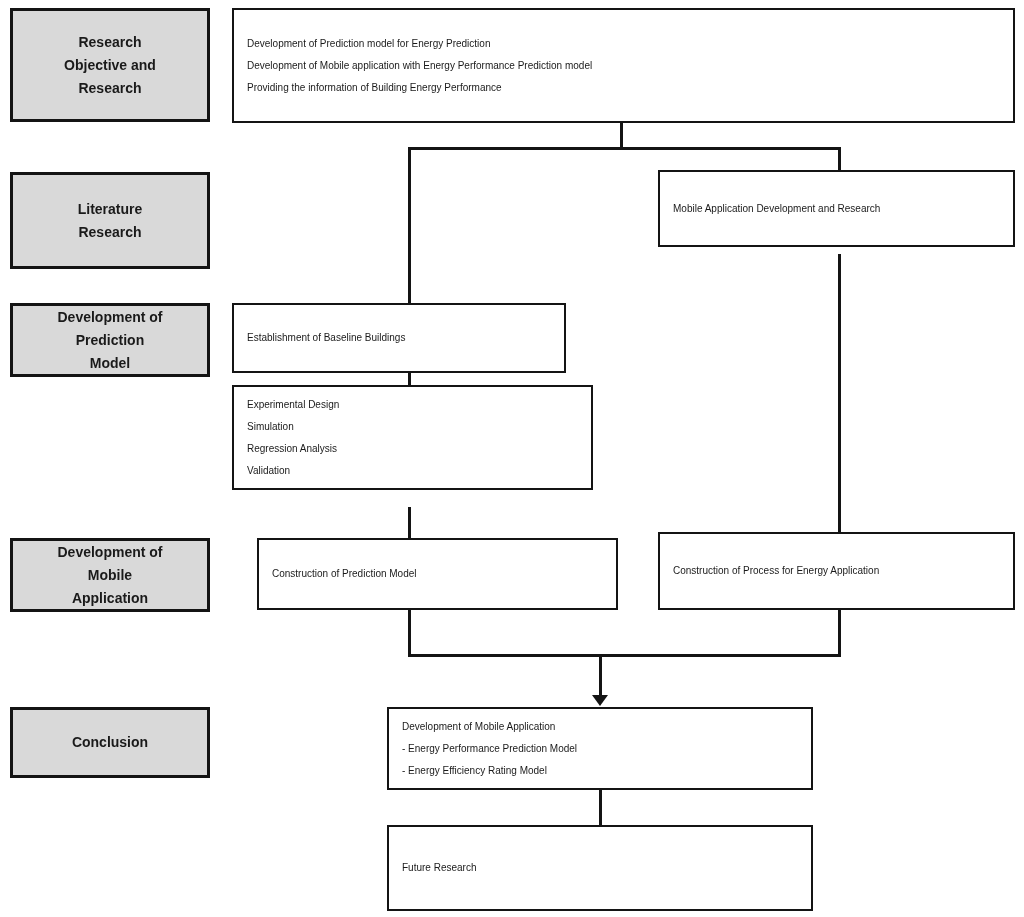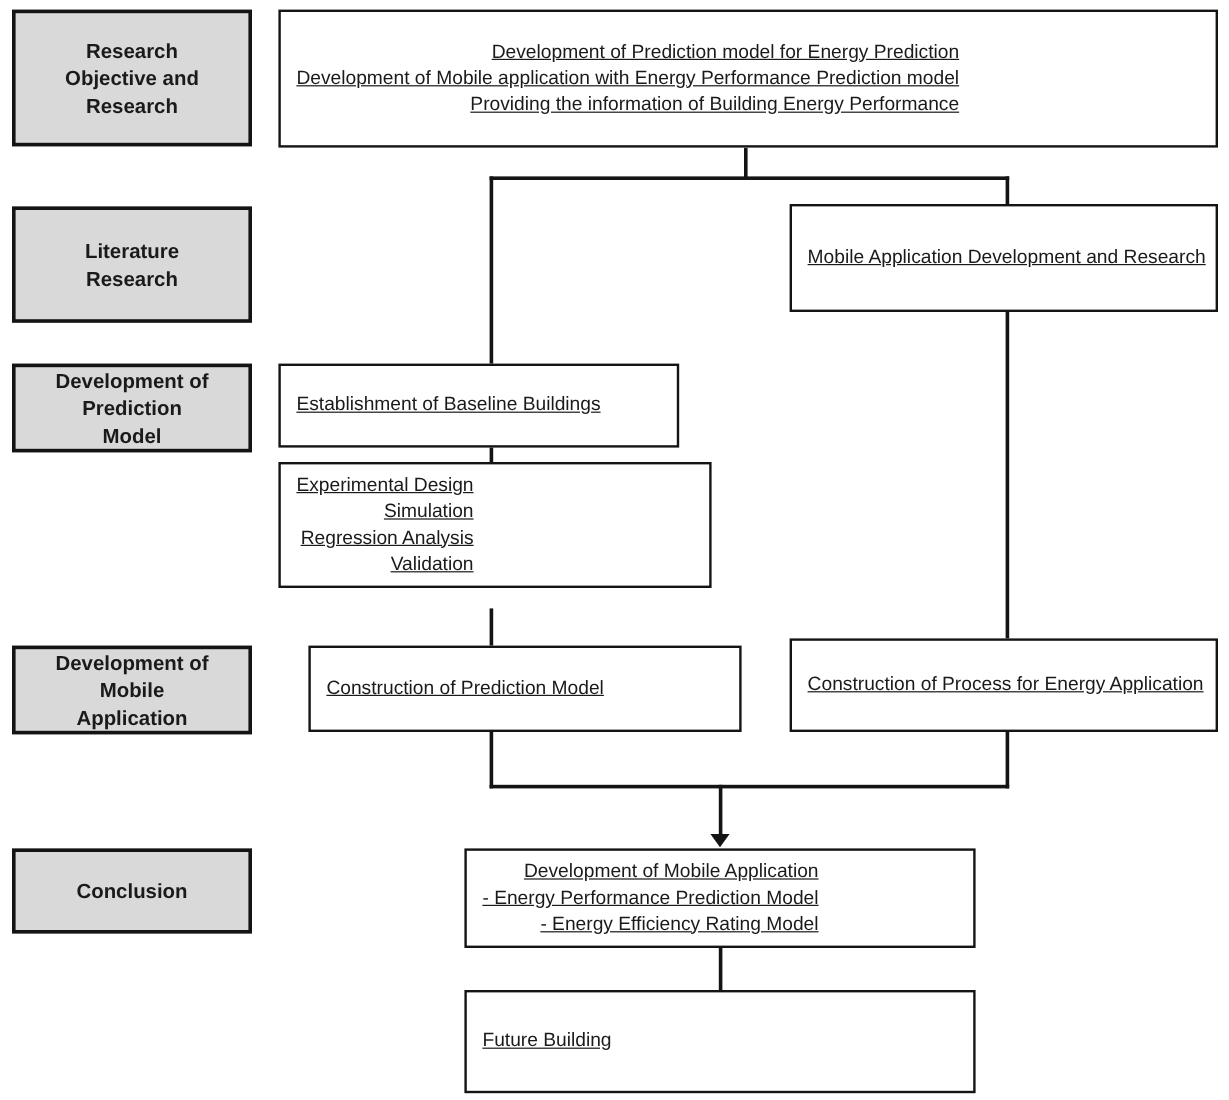--- a/index.html
+++ b/index.html
@@ -6,29 +6,29 @@
   html,body { background:#ffffff; }
   body { font-family:"Liberation Sans", sans-serif; }
   #canvas {
     position:relative; width:1024px; height:917px; background:#fff; overflow:hidden;
   }
   .stage-box {
     position:absolute; left:10px; width:200px;
     background:var(--stage-fill,#d9d9d9);
     border:3px solid var(--line-color,#141414);
     display:flex; align-items:center; justify-content:center;
-    text-align:center; font-weight:bold; font-size:17px; line-height:23px;
+    text-align:center; font-weight:bold; font-size:14px; line-height:23px;
     color:var(--text-color,#1a1a1a); white-space:pre-line;
   }
   .node-box {
     position:absolute; background:#fff;
     border:2px solid var(--line-color,#141414);
     display:flex; align-items:center;
-    font-size:16px; line-height:22px; color:var(--text-color,#1a1a1a);
-    white-space:pre-line; padding-left:13px; padding-right:8px; text-align:right;text-decoration:underline;
+    font-size:10px; line-height:22px; color:var(--text-color,#1a1a1a);
+    white-space:pre-line; padding-left:13px; padding-right:8px; text-align:left;
   }
   .line { position:absolute; background:var(--line-color,#141414); }
   .arrow-head {
     position:absolute; width:0; height:0;
     border-left:8px solid transparent; border-right:8px solid transparent;
     border-top:11px solid var(--line-color,#141414);
   }
 </style>
 </head>
 <body>
@@ -58,26 +58,26 @@
   <div class="line" style="left:838px; top:254px; width:3px; height:280px;"></div>
   <div class="line" style="left:838px; top:609px; width:3px; height:48px;"></div>
   <div class="line" style="left:408px; top:654px; width:433px; height:3px;"></div>
   <div class="line" style="left:599px; top:654px; width:3px; height:42px;"></div>
   <div class="arrow-head" style="left:592px; top:695px;"></div>
   <div class="line" style="left:599px; top:789px; width:3px; height:36px;"></div>
 
   <div class="node-box" style="left:232px; top:8px;   width:783px; height:115px;">Development of Prediction model for Energy Prediction
 Development of Mobile application with Energy Performance Prediction model
 Providing the information of Building Energy Performance</div>
-  <div class="node-box" style="left:658px; top:170px; width:357px; height:90px;">Mobile Application Development and Research</div>
+  <div class="node-box" style="left:658px; top:170px; width:357px; height:77px;">Mobile Application Development and Research</div>
   <div class="node-box" style="left:232px; top:303px; width:334px; height:70px;">Establishment of Baseline Buildings</div>
   <div class="node-box" style="left:232px; top:385px; width:361px; height:105px;">Experimental Design
 Simulation
 Regression Analysis
 Validation</div>
   <div class="node-box" style="left:232px; top:538px; width:361px; height:72px;margin-left:25px;">Construction of Prediction Model</div>
   <div class="node-box" style="left:658px; top:532px; width:357px; height:78px;">Construction of Process for Energy Application</div>
   <div class="node-box" style="left:387px; top:707px; width:426px; height:83px;">Development of Mobile Application
 - Energy Performance Prediction Model
 - Energy Efficiency Rating Model</div>
-  <div class="node-box" style="left:387px; top:825px; width:426px; height:86px;">Future Building</div>
+  <div class="node-box" style="left:387px; top:825px; width:426px; height:86px;">Future Research</div>
 
 </div>
 
 </body></html>

